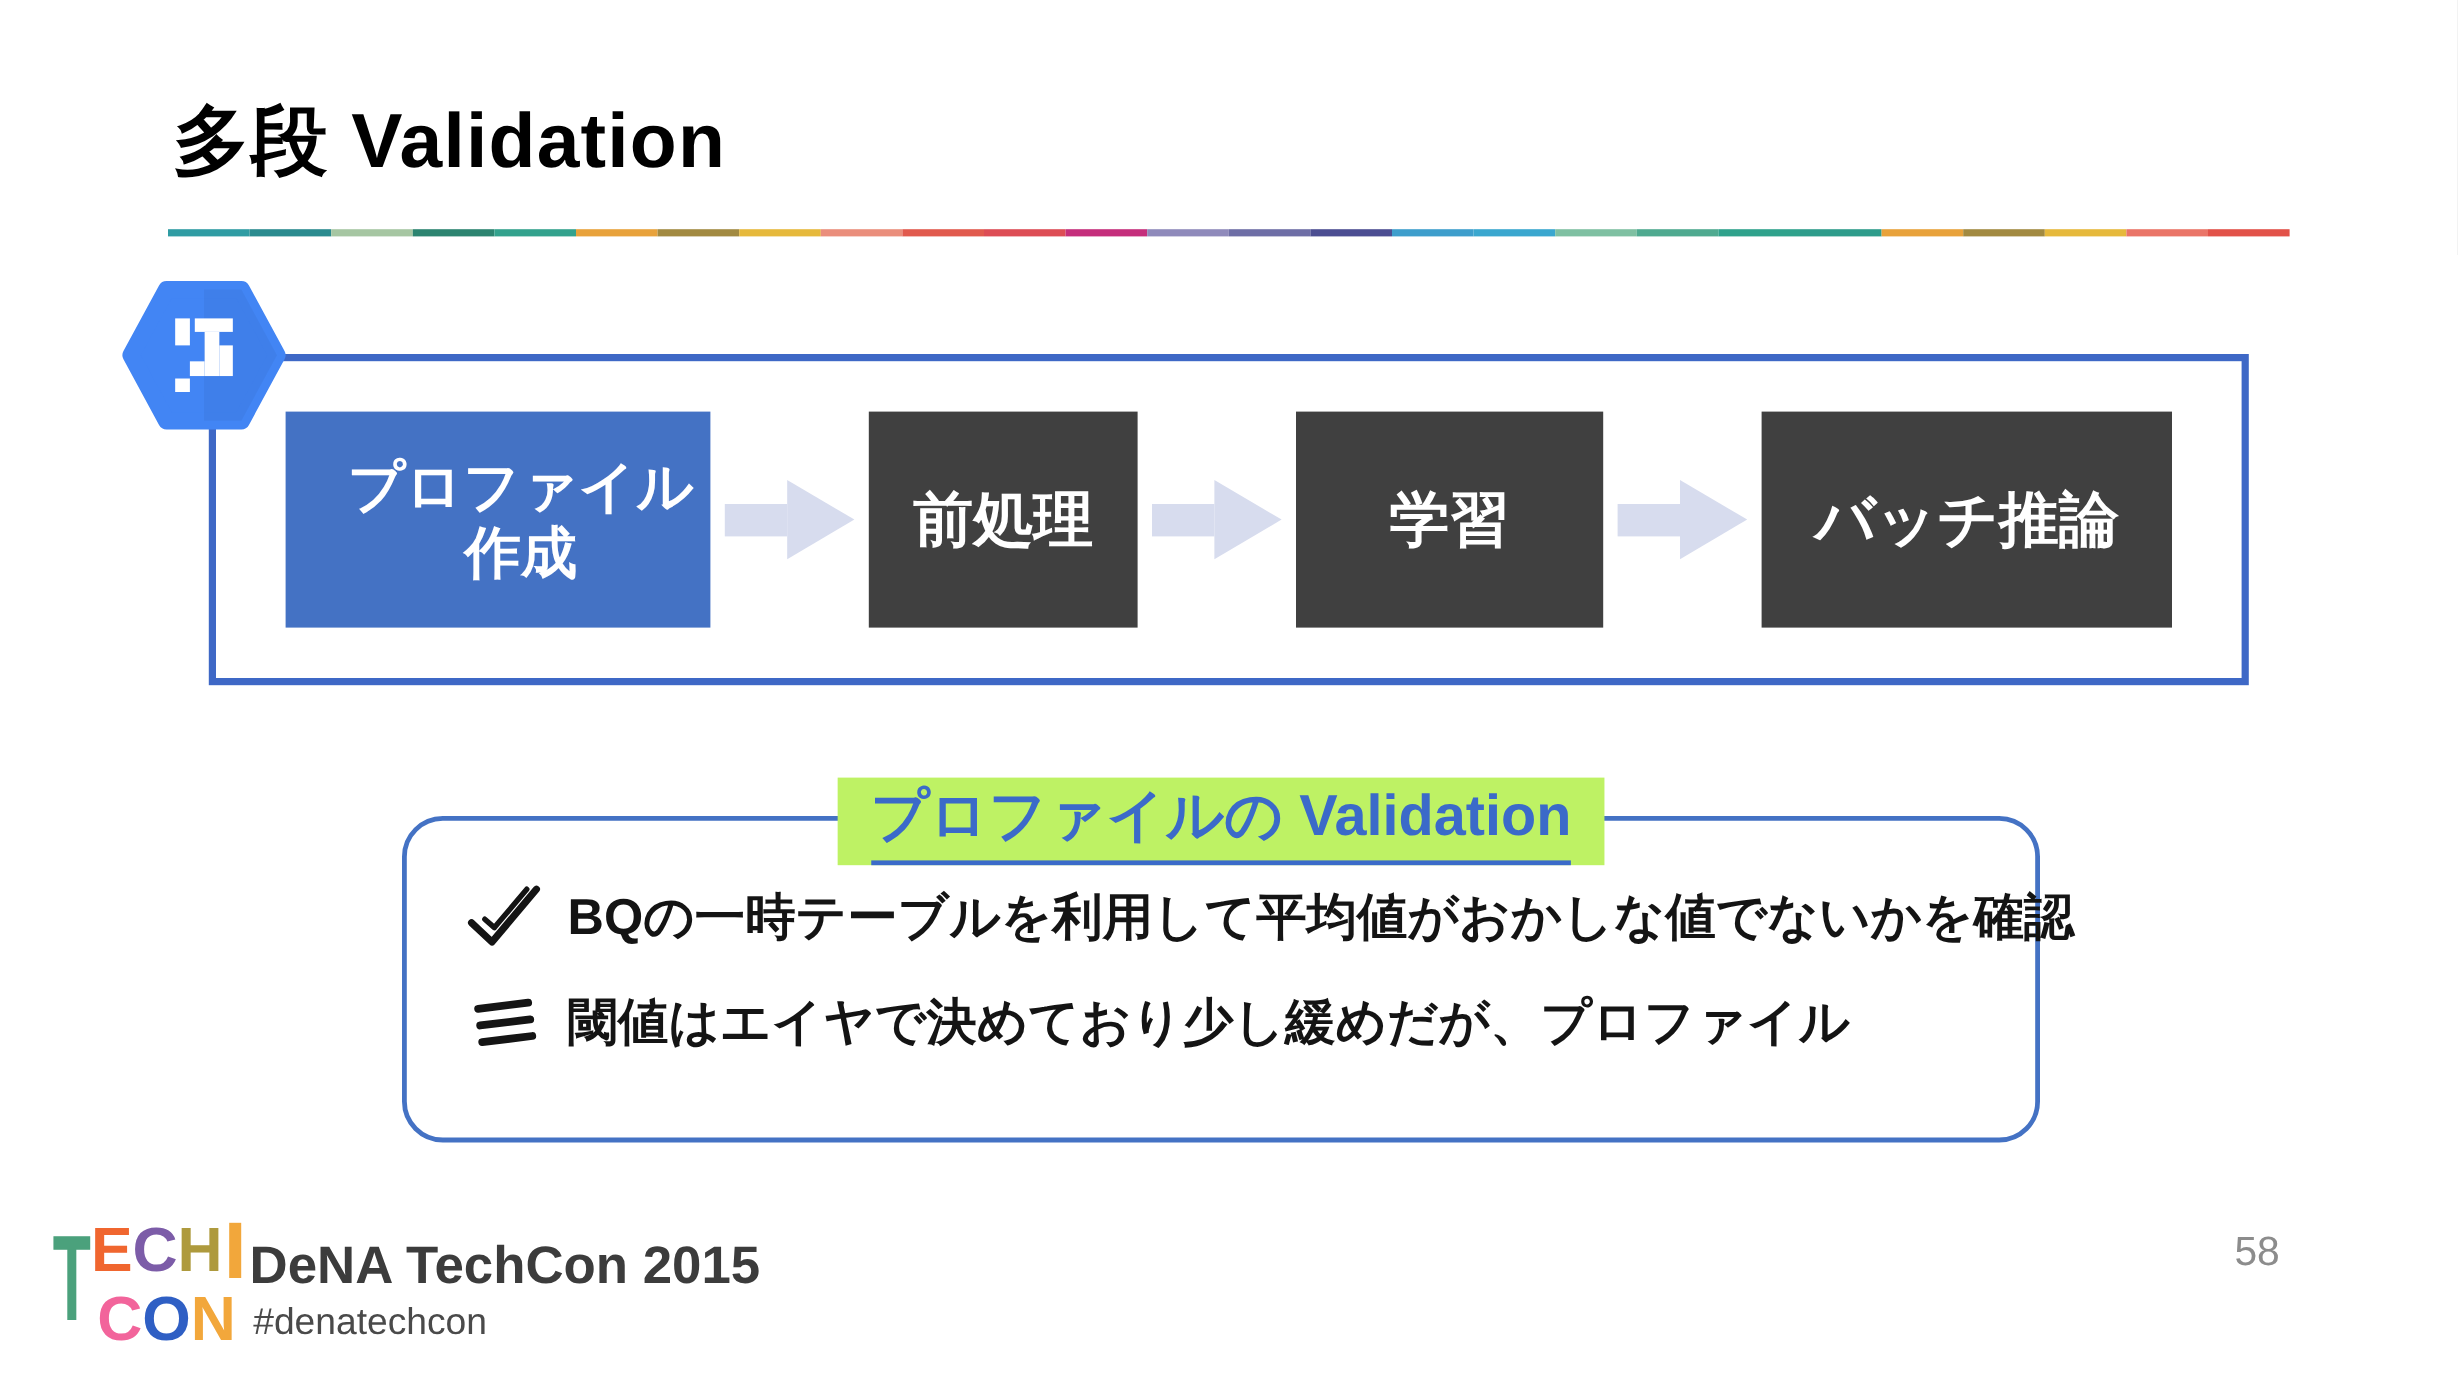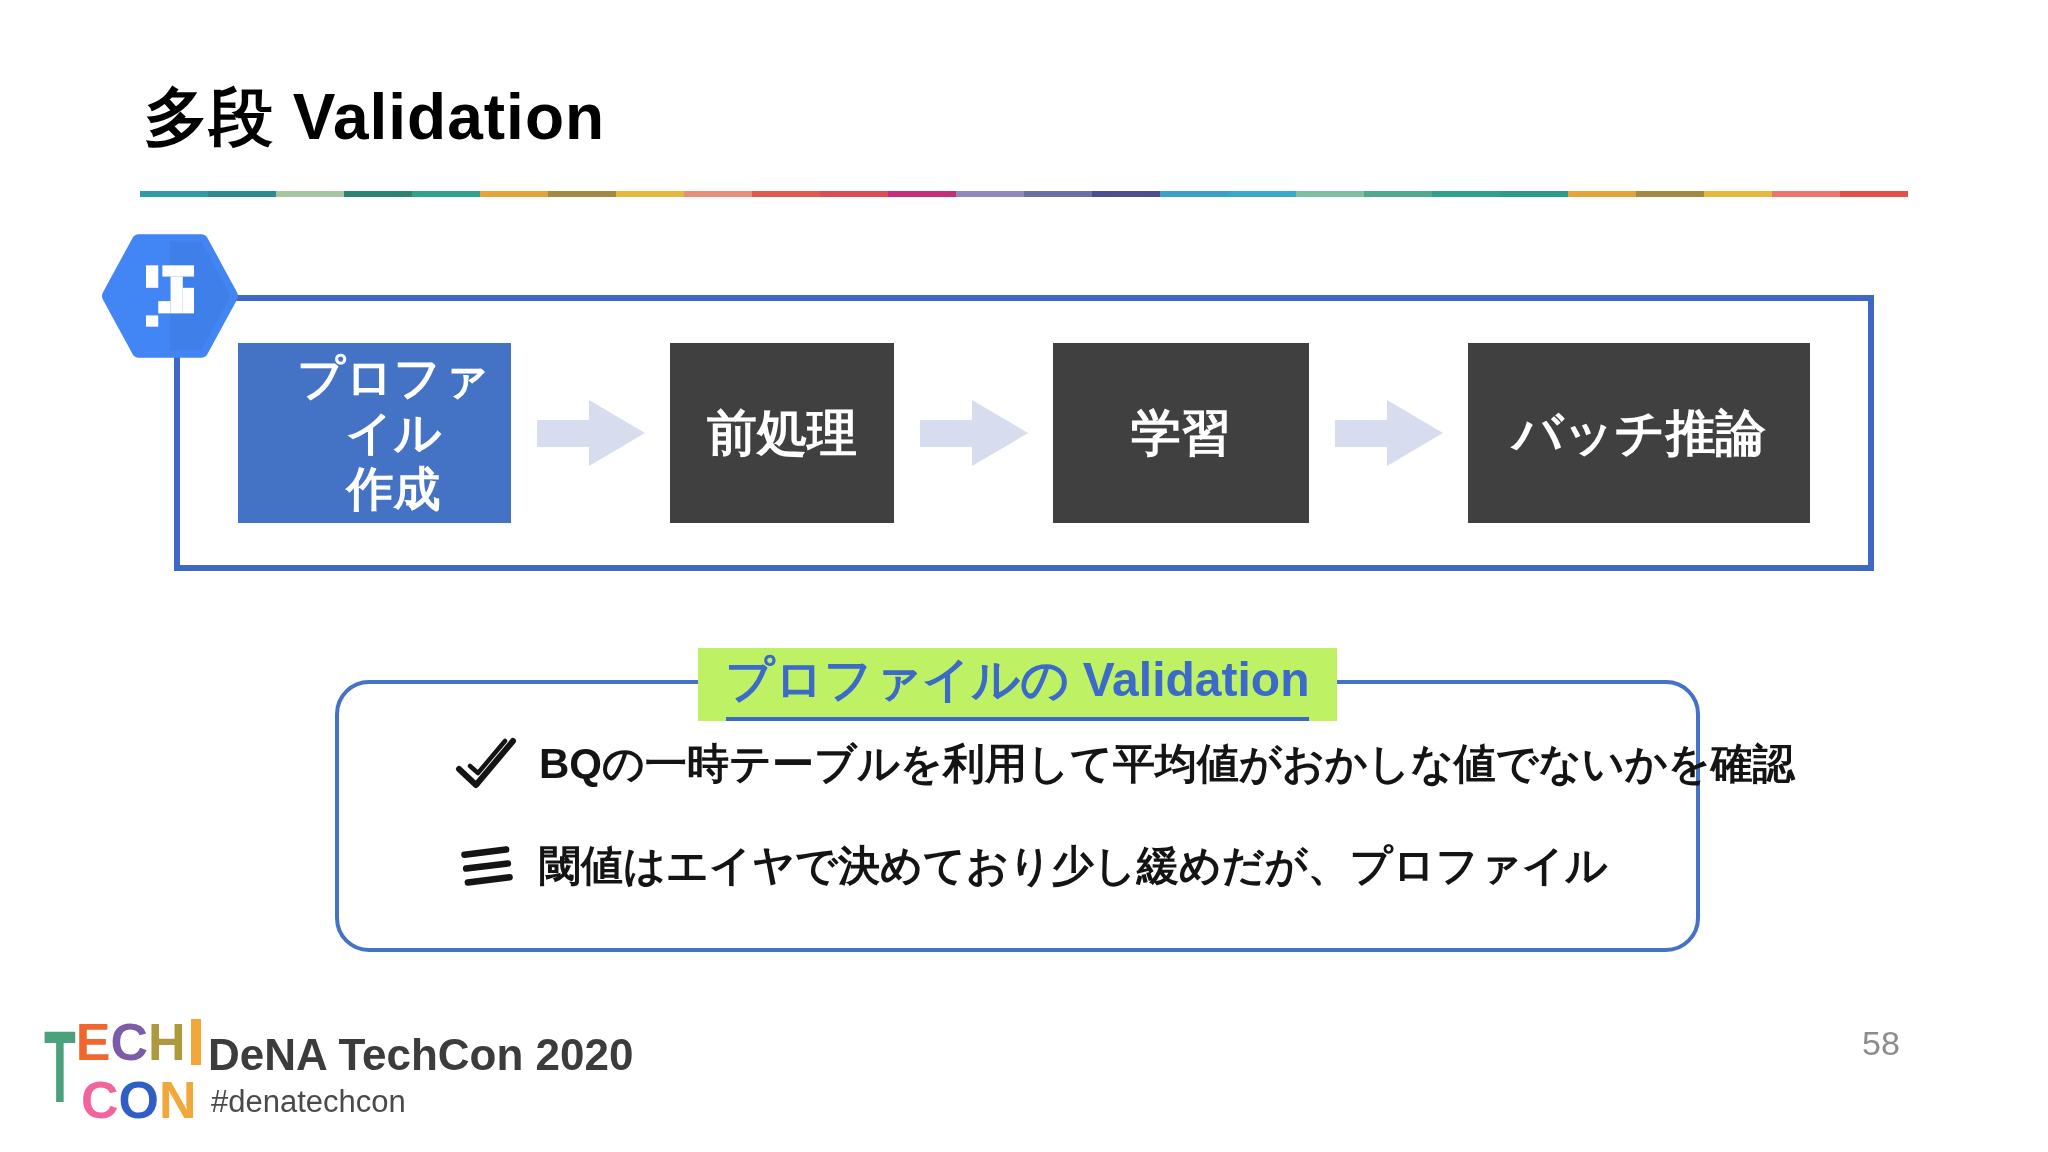--- a/index.html
+++ b/index.html
@@ -18,21 +18,21 @@
   .pipeline{
     position:absolute;left:174px;top:295px;width:1700px;height:276px;
     border:6px solid #3E68C6;box-sizing:border-box;
     display:flex;align-items:center;padding:0 58px;
   }
   .step{
     height:180px;display:flex;align-items:center;justify-content:center;
     color:#ffffff;font-weight:700;text-align:center;line-height:1.18;
     white-space:pre-line;box-sizing:border-box;flex:none;
   }
-  .step.active{background:#4472C4;width:273px;font-size:47px;padding-left:38px;}
+  .step.active{background:#4472C4;width:354px;font-size:47px;padding-left:38px;}
   .step.inactive{background:#404040;font-size:50px;}
   .step.s2{width:224px;}
   .step.s3{width:256px;}
   .step.s4{width:342px;}
   .gap{flex:1;display:flex;align-items:center;justify-content:center;}
   .arrow{display:flex;align-items:center;}
   .arrow .tail{width:52px;height:27px;background:#D7DCEE;}
   .arrow .head{
     width:0;height:0;
     border-left:56px solid #D7DCEE;
@@ -44,21 +44,21 @@
   .callout{
     position:absolute;left:335px;top:680px;width:1365px;height:272px;
     border:4px solid #4472C4;border-radius:34px;box-sizing:border-box;
   }
   .callout-title{
     position:absolute;top:-36px;left:50%;transform:translateX(-50%);
     background:#bef264;padding:0 28px;font-size:48px;font-weight:800;
     color:#3B6AC9;white-space:nowrap;
   }
   .callout-title .u{display:inline-block;border-bottom:4px solid #3B6AC9;padding-bottom:5px;}
-  .callout-body{padding:50px 40px 0 84px;display:flex;flex-direction:column;gap:44px;margin-left:28px;}
+  .callout-body{padding:50px 40px 0 46px;display:flex;flex-direction:column;gap:30px;}
   .bullet{display:flex;align-items:center;gap:16px;font-size:42px;font-weight:700;color:#141414;white-space:nowrap;}
   .bullet .icon{width:72px;flex:none;display:flex;justify-content:center;align-items:center;}
   
   .footer-logo{position:absolute;left:44px;top:1016px;width:160px;}
   .logo-row{display:flex;align-items:flex-start;font-size:52px;font-weight:800;line-height:1;}
   .logo-row2{padding-left:37px;margin-top:6px;}
   .logo-row span{display:inline-block;}
   .tall{transform:scaleY(1.95);transform-origin:top center;}
   .bar{width:10px;height:46px;margin-left:5px;margin-top:3px;}
   .event-name{position:absolute;left:208px;top:1030px;font-size:44px;font-weight:700;color:#3C3C3C;white-space:nowrap;}
@@ -176,17 +176,17 @@
         <span style="color: rgb(124, 92, 168);">C</span>
         <span style="color: rgb(174, 154, 61);">H</span>
         <span class="bar" style="background: rgb(242, 167, 59);"></span>
       </div>
     <div class="logo-row logo-row2">
         <span style="color: rgb(242, 100, 155);">C</span>
         <span style="color: rgb(47, 95, 196);">O</span>
         <span style="color: rgb(242, 167, 59);">N</span>
       </div>
   </div>
-  <div class="event-name">DeNA TechCon 2020</div>
+  <div class="event-name">DeNA TechCon 2015</div>
   <div class="hashtag">#denatechcon</div>
   <div class="page-num">58</div>
 
 </div>
 
 </body></html>

